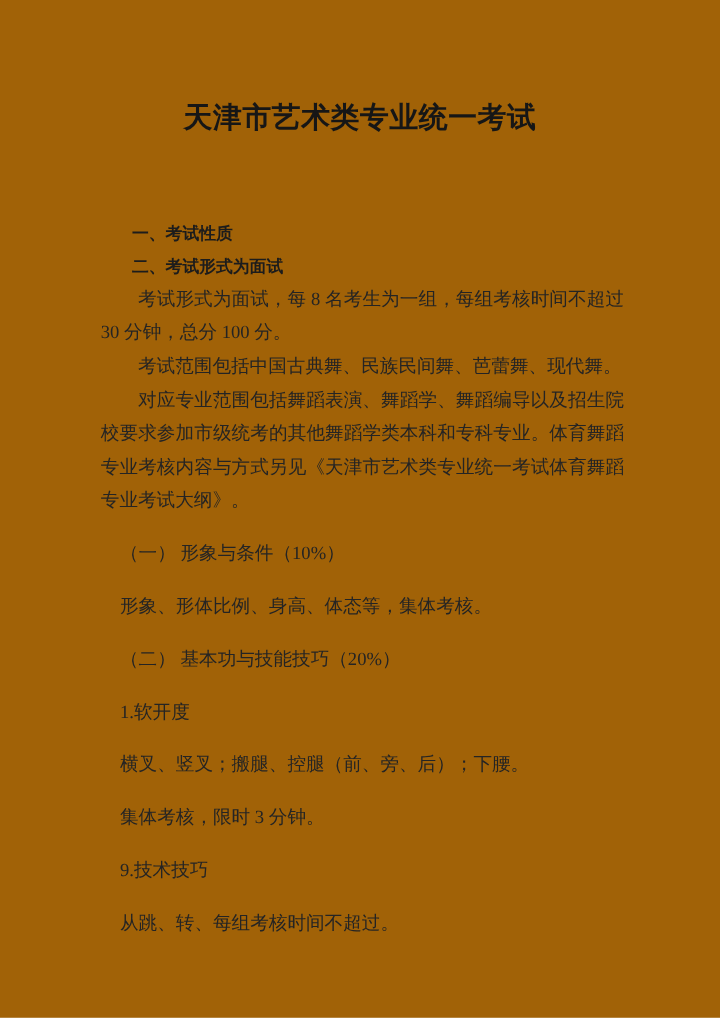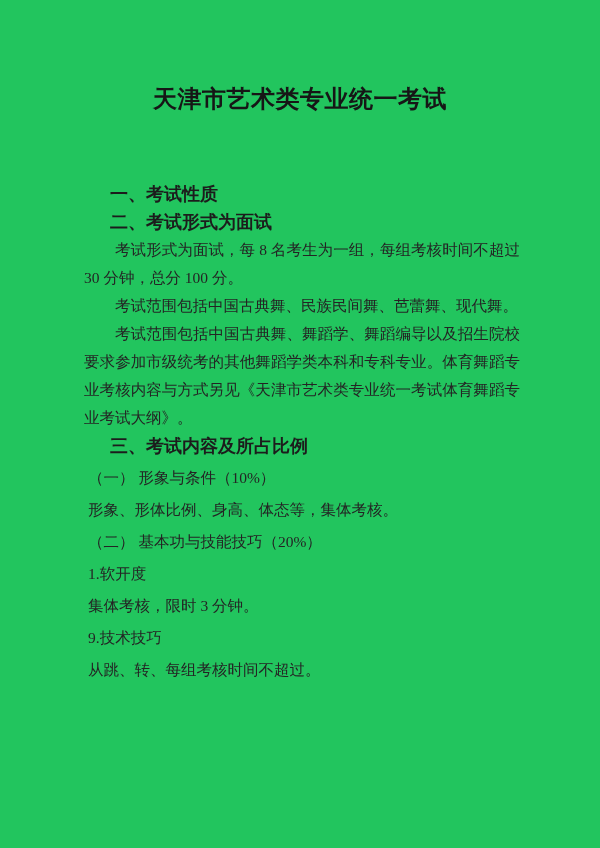--- a/index.html
+++ b/index.html
@@ -9,21 +9,21 @@
   body {
     width: 600px;
     height: 848px;
     background: #f4f4f4;
     font-family: "Liberation Serif", serif;
   }
   .page {
     position: relative;
     width: 600px;
     height: 848px;
-    background: #22c55e;
+    background: #a16207;
     color: #242424;
     overflow: hidden;
   }
   .doc-title {
     position: absolute;
     top: 85px;
     left: 0;
     width: 100%;
     margin: 0;
     text-align: center;
@@ -43,59 +43,59 @@
     top: 180px;
     width: 436px;
     font-size: 15.5px;
     line-height: 28px;
     text-align: justify;
     color: #242424;
   }
   .section-heading {
     font-family: "Liberation Sans", sans-serif;
     font-weight: bold;
-    font-size: 18px;
+    font-size: 14px;
     line-height: 28px;
     margin: 0;
     text-indent: 26px;
     color: #1c1c1c;
     text-align: left;
   }
   .para {
     margin: 0;
     text-indent: 2em;
   }
   .line {
-    margin: 4px;
+    margin: 16px;
     text-indent: 0;
     text-align: left;
   }
 </style>
 </head>
 <body>
 
 <div class="page">
 
   <h1 class="doc-title">
     <span class="title-line">天津市艺术类专业统一考试</span>
   </h1>
 
   <div class="content">
 
     <h2 class="section-heading">一、考试性质</h2>
 
     <h2 class="section-heading">二、考试形式为面试</h2>
     <p class="para">考试形式为面试，每 8 名考生为一组，每组考核时间不超过 30 分钟，总分 100 分。</p>
     <p class="para">考试范围包括中国古典舞、民族民间舞、芭蕾舞、现代舞。</p>
-    <p class="para">考试范围包括中国古典舞、舞蹈学、舞蹈编导以及招生院校要求参加市级统考的其他舞蹈学类本科和专科专业。体育舞蹈专业考核内容与方式另见《天津市艺术类专业统一考试体育舞蹈专业考试大纲》。</p>
+    <p class="para">对应专业范围包括舞蹈表演、舞蹈学、舞蹈编导以及招生院校要求参加市级统考的其他舞蹈学类本科和专科专业。体育舞蹈专业考核内容与方式另见《天津市艺术类专业统一考试体育舞蹈专业考试大纲》。</p>
 
-    <h2 class="section-heading">三、考试内容及所占比例</h2>
     <p class="line">（一） 形象与条件（10%）</p>
     <p class="line">形象、形体比例、身高、体态等，集体考核。</p>
     <p class="line">（二） 基本功与技能技巧（20%）</p>
     <p class="line">1.软开度</p>
+    <p class="line">横叉、竖叉；搬腿、控腿（前、旁、后）；下腰。</p>
     <p class="line">集体考核，限时 3 分钟。</p>
     <p class="line">9.技术技巧</p>
     <p class="line">从跳、转、每组考核时间不超过。</p>
 
   </div>
 
 </div>
 
 </body></html>

